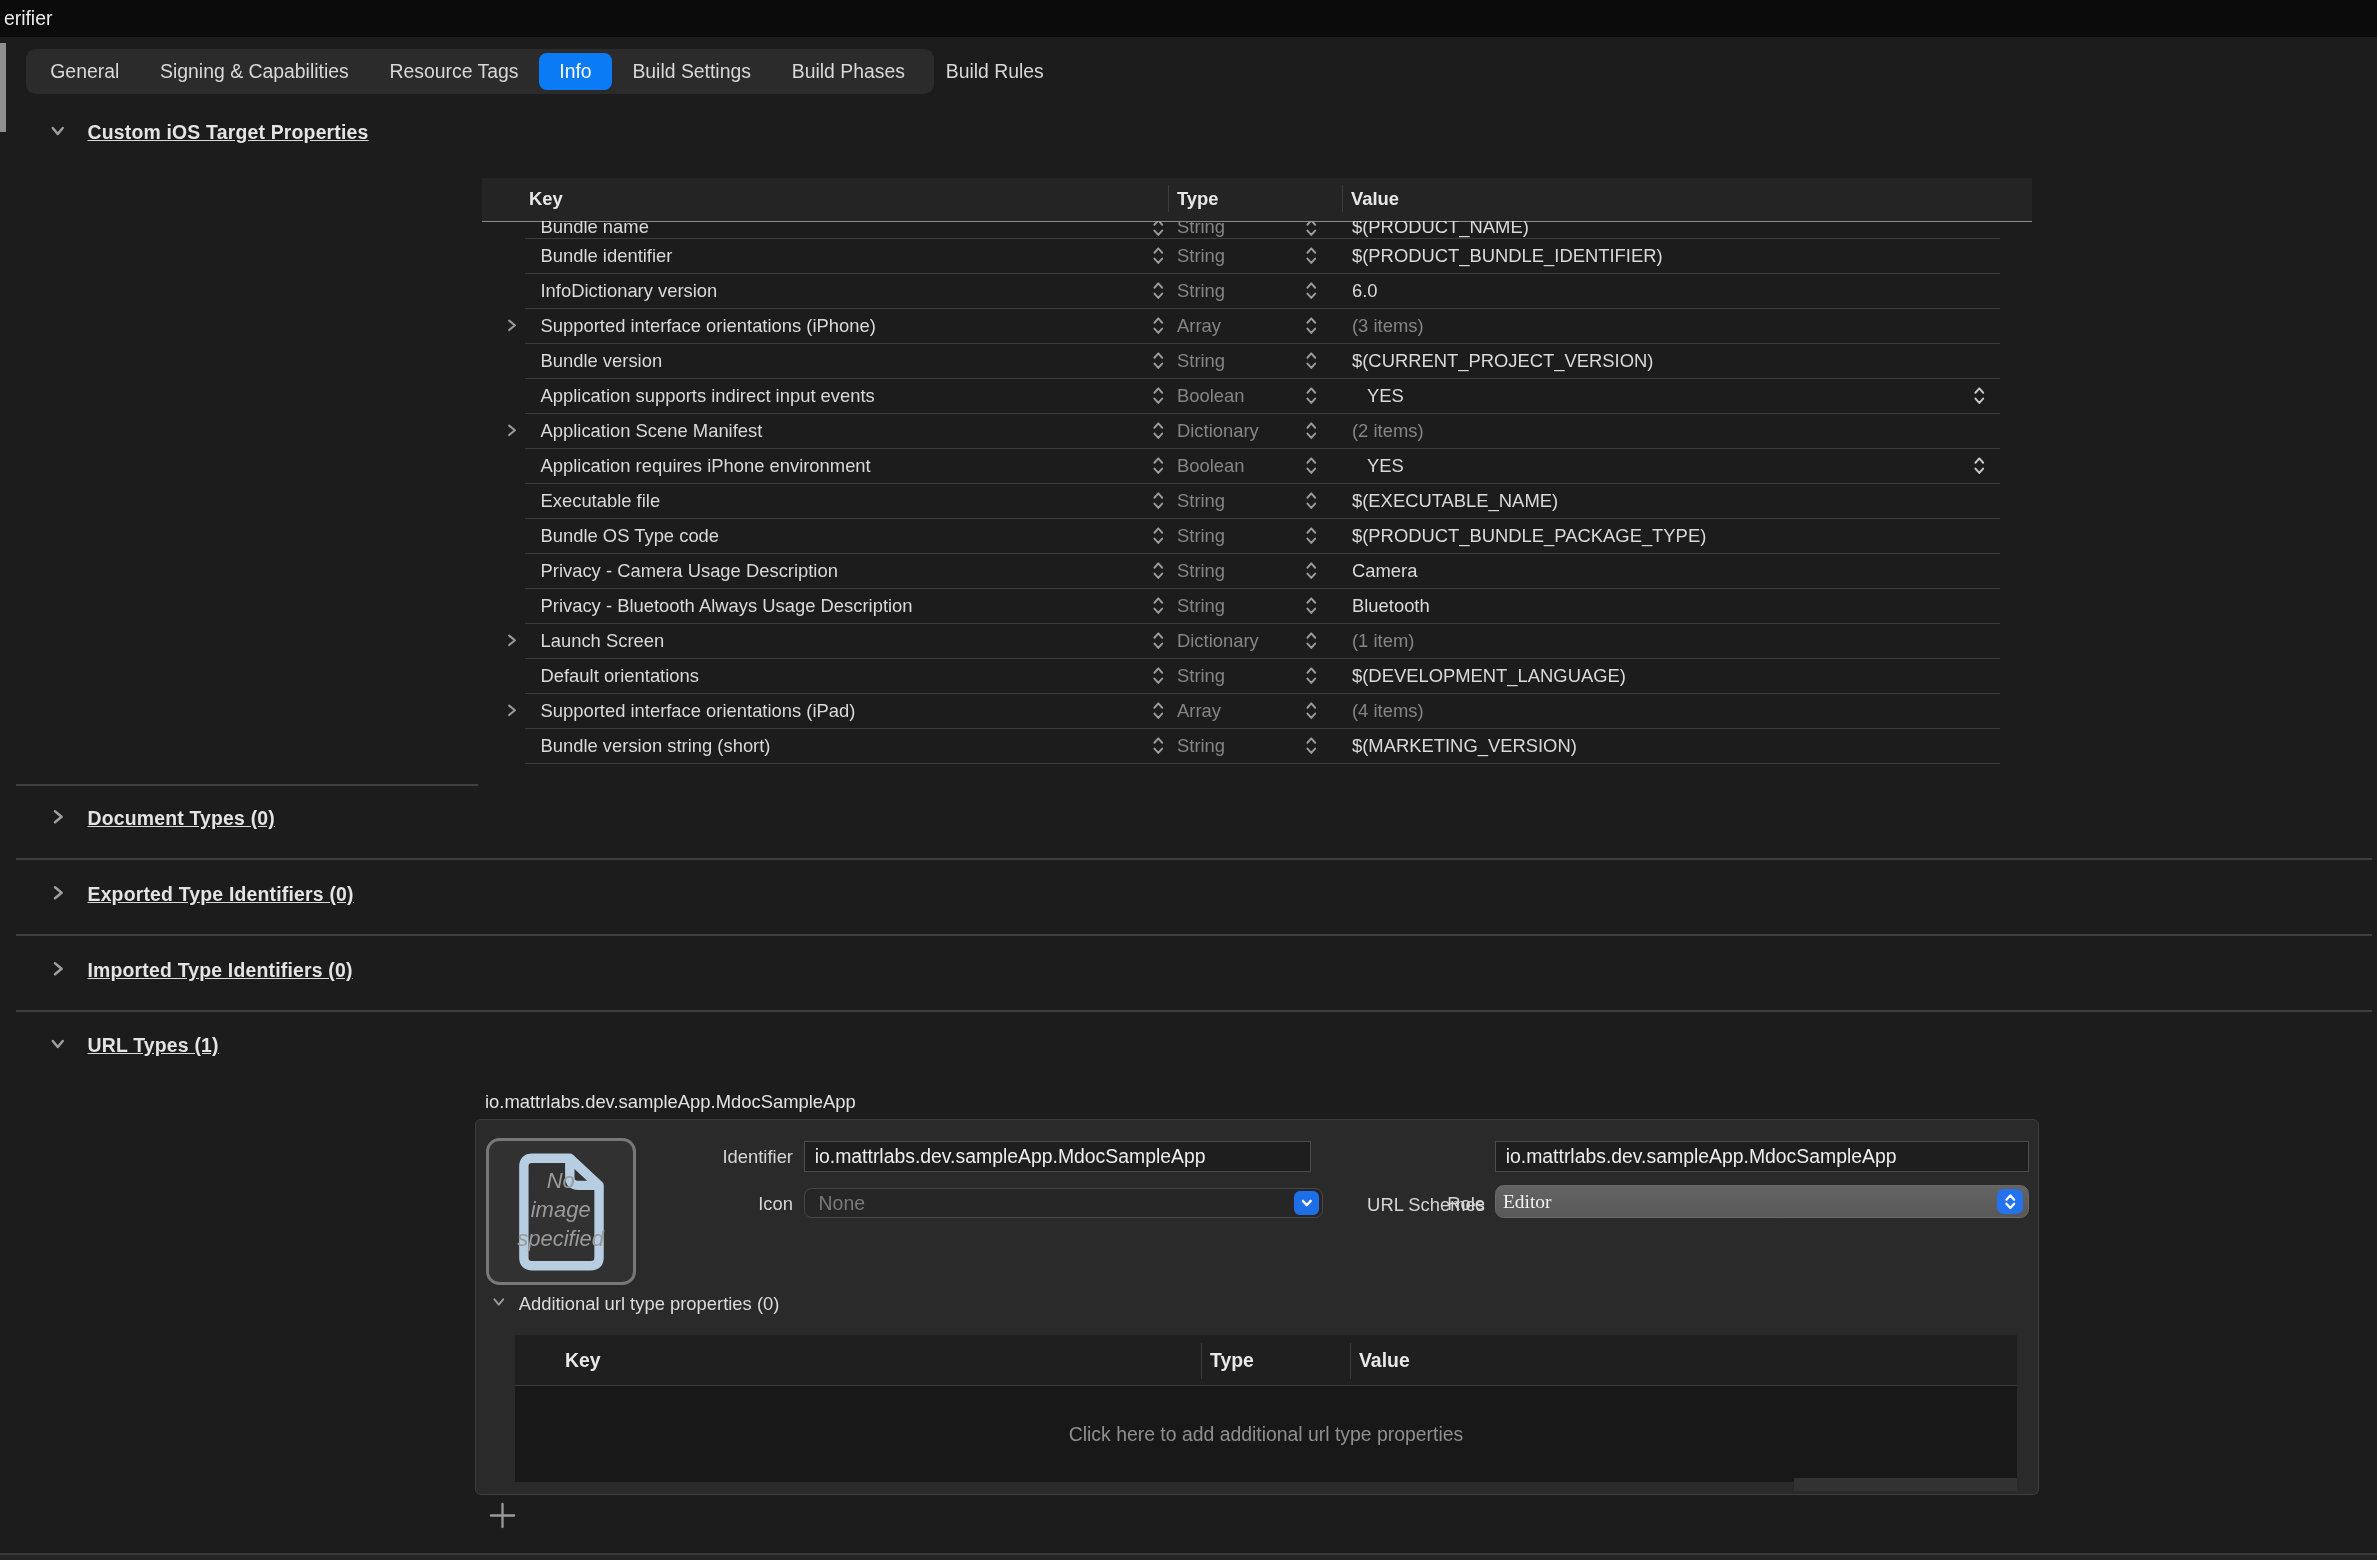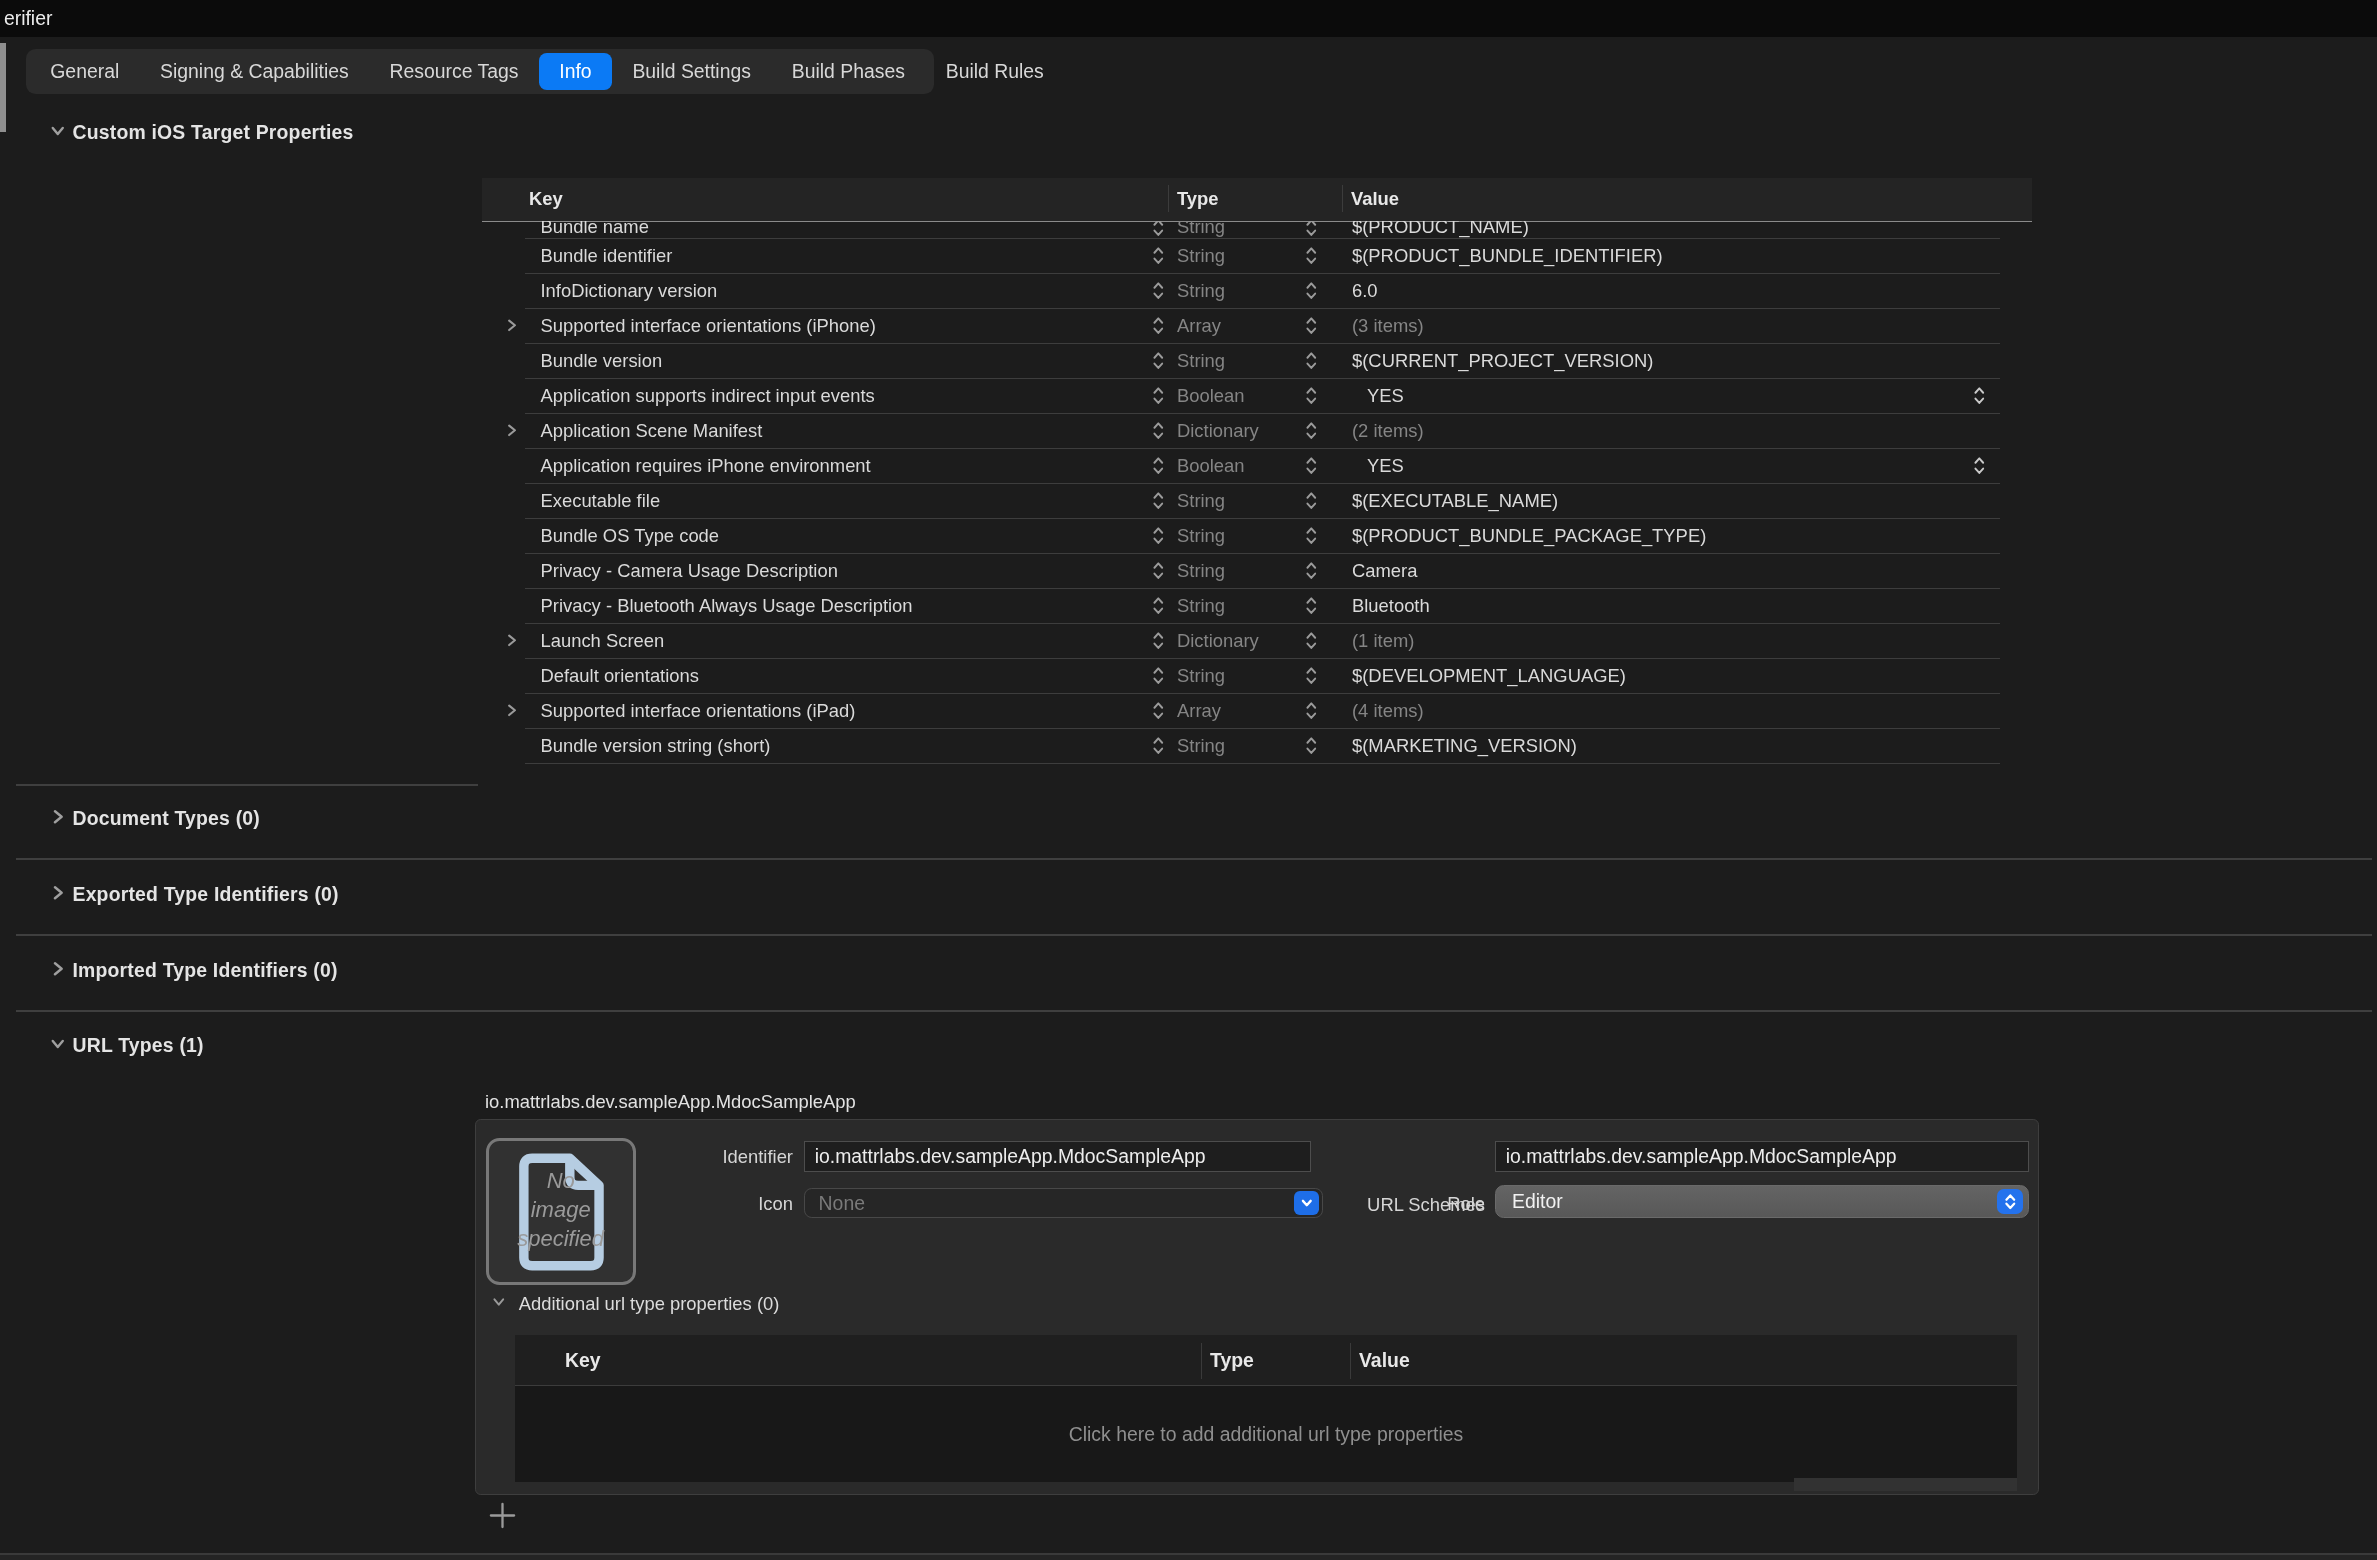--- a/index.html
+++ b/index.html
@@ -14,21 +14,21 @@
   .left-strip{left:0;top:43px;width:5.8px;height:89px;background:#8f8f8f;}
 
   
   .tabbar{left:26px;top:49px;height:45px;width:908px;background:#2b2b2b;border-radius:9.7px;
           display:flex;align-items:center;padding:0 3.9px;box-sizing:border-box;}
   .tab{font-size:19.4px;color:#d8d8d8;padding:0 20.4px;height:37px;display:flex;align-items:center;border-radius:7.8px;white-space:nowrap;}
   .tab.selected{color:#ffffff;}
   .tab-divider{width:1px;height:25px;background:#494949;}
 
   
-  .section-head{display:flex;align-items:center;gap:7px;}
+  .section-head{display:flex;align-items:center;gap:22px;text-decoration:underline;}
   .section-head .lbl{font-size:19.4px;font-weight:700;color:#e4e4e4;letter-spacing:0.2px;}
   .hr{background:#3f3f3f;height:1.9px;}
 
   
   .pt-header{left:482px;top:178px;width:1550px;height:44px;background:#242424;border-bottom:1.9px solid #8b8b8b;box-sizing:border-box;}
   .pt-header .h{position:absolute;top:9.7px;font-size:18.4px;font-weight:700;color:#e8e8e8;}
   .pt-header .vsep{position:absolute;top:6.8px;width:1px;height:27px;background:#3c3c3c;}
   #pt-rows{left:525px;top:221px;width:1475px;}
   .prow{position:relative;height:35px;border-bottom:1px solid #3d3d3d;box-sizing:border-box;}
   .prow .cell{position:absolute;top:0;height:34px;display:flex;align-items:center;font-size:18.4px;white-space:nowrap;}
@@ -51,21 +51,21 @@
   .well svg{position:absolute;left:25px;top:11.6px;}
   .well .no-img{position:absolute;left:0;top:25px;width:100%;text-align:center;font-size:22px;line-height:29px;color:#9a9a9a;}
   .flabel{position:absolute;font-size:18.4px;color:#d6d6d6;text-align:right;height:31px;display:flex;align-items:center;justify-content:flex-end;}
   .tfield{position:absolute;height:31px;background:#1e1e1e;border:1px solid #4d4d4d;box-sizing:border-box;
           display:flex;align-items:center;padding-left:9.7px;font-size:19.4px;color:#ededed;white-space:nowrap;overflow:hidden;}
   .combo{position:absolute;height:30px;background:#262626;border:1px solid #484848;border-radius:7.8px;box-sizing:border-box;
          display:flex;align-items:center;padding-left:13.6px;font-size:19.4px;color:#7a7a7a;}
   .combo .btn{position:absolute;right:2.9px;top:1.9px;width:25px;height:24px;border-radius:5.8px;background:#1e6ee8;
               display:flex;align-items:center;justify-content:center;}
   .popup{position:absolute;height:33px;background:linear-gradient(#646464,#585858);border:1px solid #6a6a6a;border-radius:8.7px;box-sizing:border-box;
-         display:flex;align-items:center;padding-left:16px;font-size:19.4px;color:#f2f2f2;}
+         display:flex;align-items:center;padding-left:7px;font-size:19.4px;color:#f2f2f2;font-family:Liberation Serif, serif;}
   .popup .caps{position:absolute;right:4.9px;top:2.9px;width:26px;height:25px;border-radius:6.8px;background:#2472ed;
                display:flex;align-items:center;justify-content:center;}
   .addl-head{position:absolute;left:15.5px;top:173px;display:flex;align-items:center;gap:13.6px;}
   .addl-head .lbl{font-size:18.4px;color:#dcdcdc;}
   .itable{position:absolute;left:39px;top:215px;width:1502px;height:147px;}
   .itable .ihead{position:absolute;left:0;top:0;width:100%;height:51px;background:#1f1f1f;border-bottom:1px solid #3c3c3c;box-sizing:border-box;}
   .itable .ihead .h{position:absolute;top:13.6px;font-size:19.4px;font-weight:700;color:#e8e8e8;}
   .itable .ihead .vsep{position:absolute;top:7.8px;width:1px;height:36px;background:#3a3a3a;}
   .itable .ibody{position:absolute;left:0;top:51px;width:100%;height:96px;background:#181818;
                  display:flex;align-items:center;justify-content:center;font-size:19.4px;color:#8f8f8f;}

